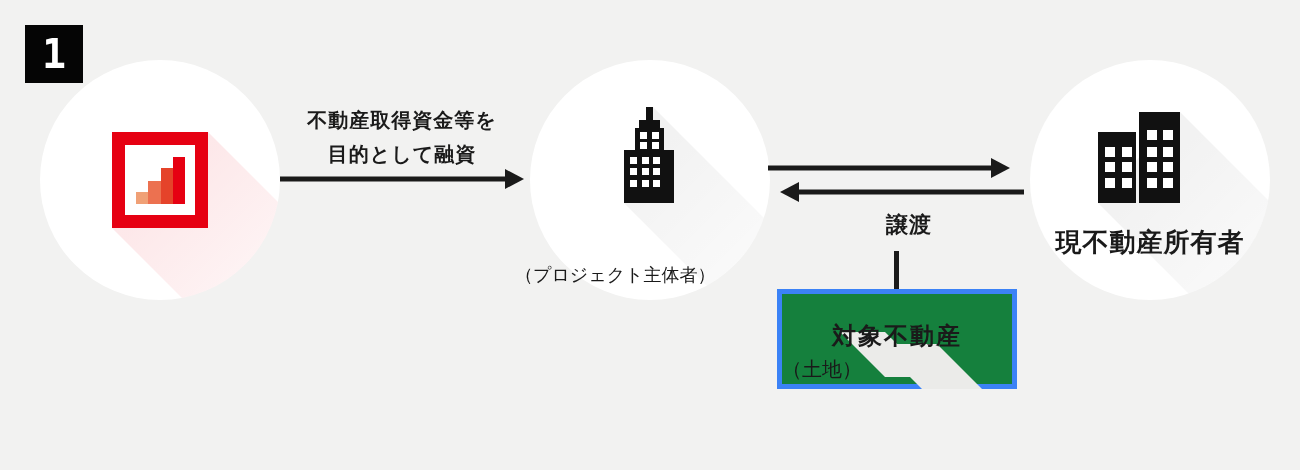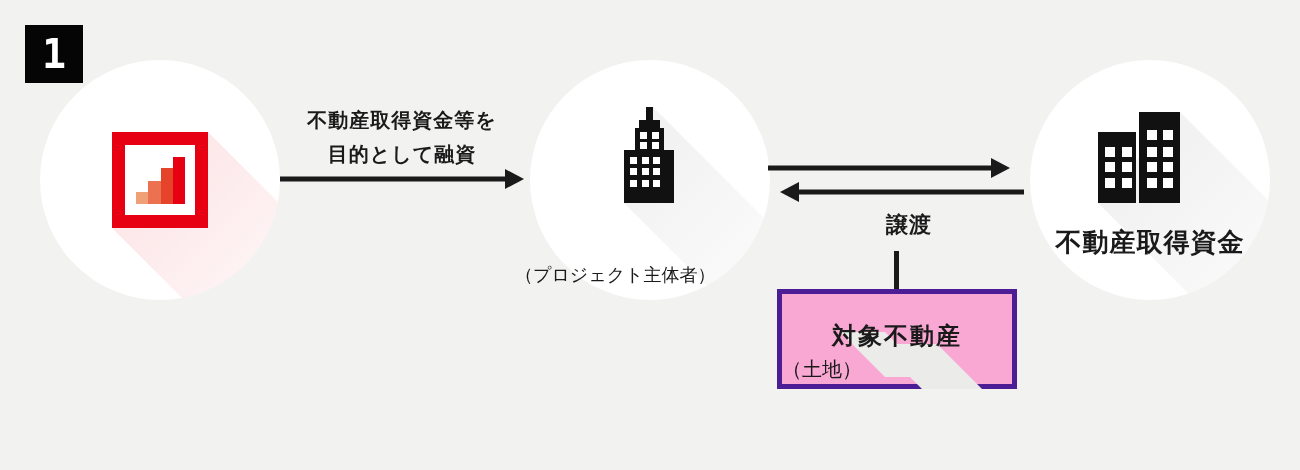--- a/index.html
+++ b/index.html
@@ -52,21 +52,21 @@
     font-size:18px;letter-spacing:0;white-space:nowrap;
   }
   .borrower-sub{left:515px;top:263px;width:270px;}
 
   .connector{
     position:absolute;left:894px;top:251px;width:5px;height:40px;
     background:#1a1a1a;
   }
   .property-box{
     position:absolute;left:777px;top:289px;width:240px;height:100px;
-    box-sizing:border-box;border:5px solid #4c1d95;background:#f9a8d4;
+    box-sizing:border-box;border:5px solid #3b82f6;background:#15803d;
   }
   .property-box .watermark{position:absolute;left:0;top:0;width:230px;height:106px;}
   .box-title{
     position:absolute;left:0;top:26px;width:230px;text-align:center;
     font-weight:bold;font-size:24px;letter-spacing:2px;white-space:nowrap;
   }
   .box-sub{
     position:absolute;left:0;top:62px;width:230px;
     font-size:20px;white-space:nowrap;
   }
@@ -166,21 +166,21 @@
       <rect x="117" y="70" width="10" height="10" fill="#ffffff"></rect>
       <rect x="133" y="70" width="10" height="10" fill="#ffffff"></rect>
       <rect x="117" y="87" width="10" height="10" fill="#ffffff"></rect>
       <rect x="133" y="87" width="10" height="10" fill="#ffffff"></rect>
       <rect x="117" y="102" width="10" height="10" fill="#ffffff"></rect>
       <rect x="133" y="102" width="10" height="10" fill="#ffffff"></rect>
       <rect x="117" y="118" width="10" height="10" fill="#ffffff"></rect>
       <rect x="133" y="118" width="10" height="10" fill="#ffffff"></rect>
     </svg>
   </div>
-  <div class="node-title owner-title">不動産取得資金</div>
+  <div class="node-title owner-title">現不動産所有者</div>
 
   <div class="connector"></div>
 
   <div class="property-box">
     <svg class="watermark" viewBox="0 0 230 106">
       <polygon points="58,38 103,83 148,83 103,38" fill="#ebebe9"></polygon>
       <polygon points="95,50 140,95 200,95 155,50" fill="#ebebe9"></polygon>
     </svg>
     <div class="box-title">対象不動産</div>
     <div class="box-sub">（土地）</div>

